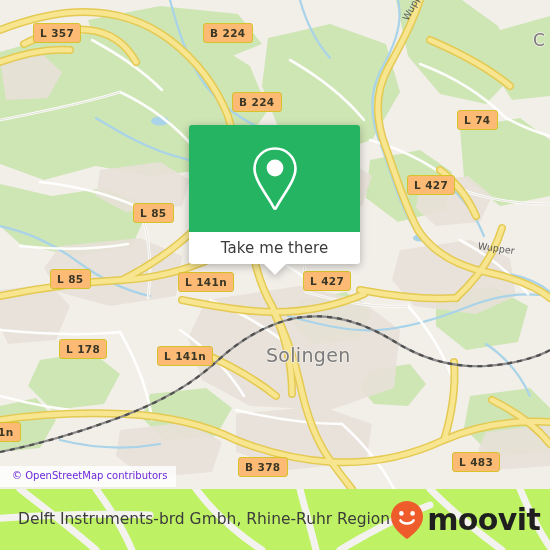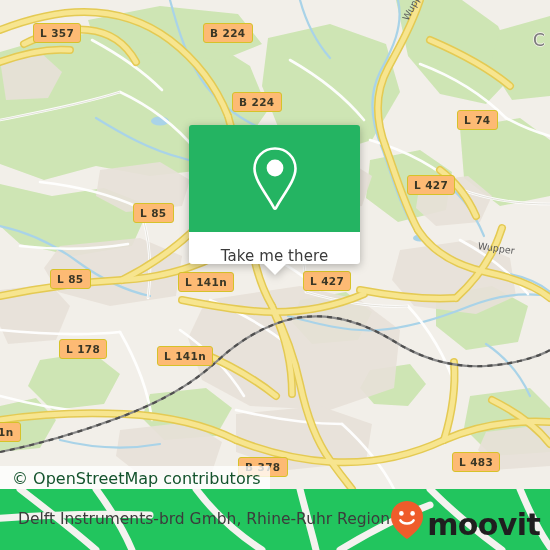--- a/index.html
+++ b/index.html
@@ -100,21 +100,21 @@
     align-items: center;
     justify-content: center;
   }
   .popup-foot {
     position: relative;
     background: #ffffff;
     height: 32px;
     border-bottom-left-radius: 3px;
     border-bottom-right-radius: 3px;
     display: flex;
-    align-items: flex-end;
+    align-items: center;
     justify-content: center;
   }
   .popup-foot-label {
     color: #3b3b3b;
     font-family: "DejaVu Sans", sans-serif;
     font-size: 15px;
     letter-spacing: 0.1px;
     line-height: 1;
   }
   .popup-tail {
@@ -127,36 +127,36 @@
     border-right: 12px solid transparent;
     border-top: 12px solid #ffffff;
   }
 
   
   #osm-attr {
     position: absolute;
     left: 0;
     top: 466px;
     background: rgba(255,255,255,0.78);
-    color: #14532d;
-    font-family: "DejaVu Sans", sans-serif;
-    font-size: 16px;
+    color: #6d28d9;
+    font-family: "DejaVu Sans", sans-serif;
+    font-size: 10px;
     line-height: 1;
     padding: 5px 9px 6px 12px;
     white-space: nowrap;
   }
 
   
   #footer {
     position: absolute;
     left: 0;
     top: 489px;
     width: 550px;
     height: 61px;
-    background: #22c55e;
+    background: #bef264;
     display: flex;
     align-items: center;
     justify-content: space-between;
     box-sizing: border-box;
     padding: 0 18px 0 18px;
     overflow: hidden;
   }
   #footer-watermark {
     position: absolute;
     left: 0; top: 0;
@@ -167,21 +167,21 @@
     position: relative;
     color: #3c3c3c;
     font-family: "DejaVu Sans", sans-serif;
     font-size: 15.5px;
     line-height: 1;
     white-space: nowrap;
   }
   #brand {
     position: relative;
     display: flex;
-    align-items: flex-end;
+    align-items: center;
     gap: 3px;
   }
   #brand-word {
     color: #1f1f1f;
     font-family: "DejaVu Sans", sans-serif;
     font-size: 30px;
     font-weight: bold;
     letter-spacing: -0.6px;
     line-height: 1;
   }
@@ -347,20 +347,21 @@
         <g fill="none" stroke="#8a8a8a" stroke-width="2.2">
           <path d="M0,452 C40,444 80,432 118,418 C156,404 190,386 216,362 C240,340 266,324 296,318 C330,312 362,322 392,340 C420,358 452,368 486,366 C516,364 540,356 550,350"></path>
         </g>
         <g fill="none" stroke="#4f4f4f" stroke-width="2.2" stroke-dasharray="5 5">
           <path d="M0,452 C40,444 80,432 118,418 C156,404 190,386 216,362 C240,340 266,324 296,318 C330,312 362,322 392,340 C420,358 452,368 486,366 C516,364 540,356 550,350"></path>
         </g>
 
       </g>
     </svg>
 
+    <div class="place-label" style="left:266px; top:344px;">Solingen</div>
     <div class="place-label small" style="left:533px; top:30px;">C</div>
 
     <div class="water-label" style="left:405px; top:14px; transform:rotate(-62deg); transform-origin:0 50%;">Wupper</div>
     <div class="water-label" style="left:478px; top:240px; transform:rotate(8deg); transform-origin:0 50%;">Wupper</div>
 
     <div class="shield" style="left:33px; top:23px;">L 357</div>
     <div class="shield" style="left:203px; top:23px;">B 224</div>
     <div class="shield" style="left:232px; top:92px;">B 224</div>
     <div class="shield" style="left:423px; top:110px;margin-left:34px;">L 74</div>
     <div class="shield" style="left:407px; top:175px;">L 427</div>

